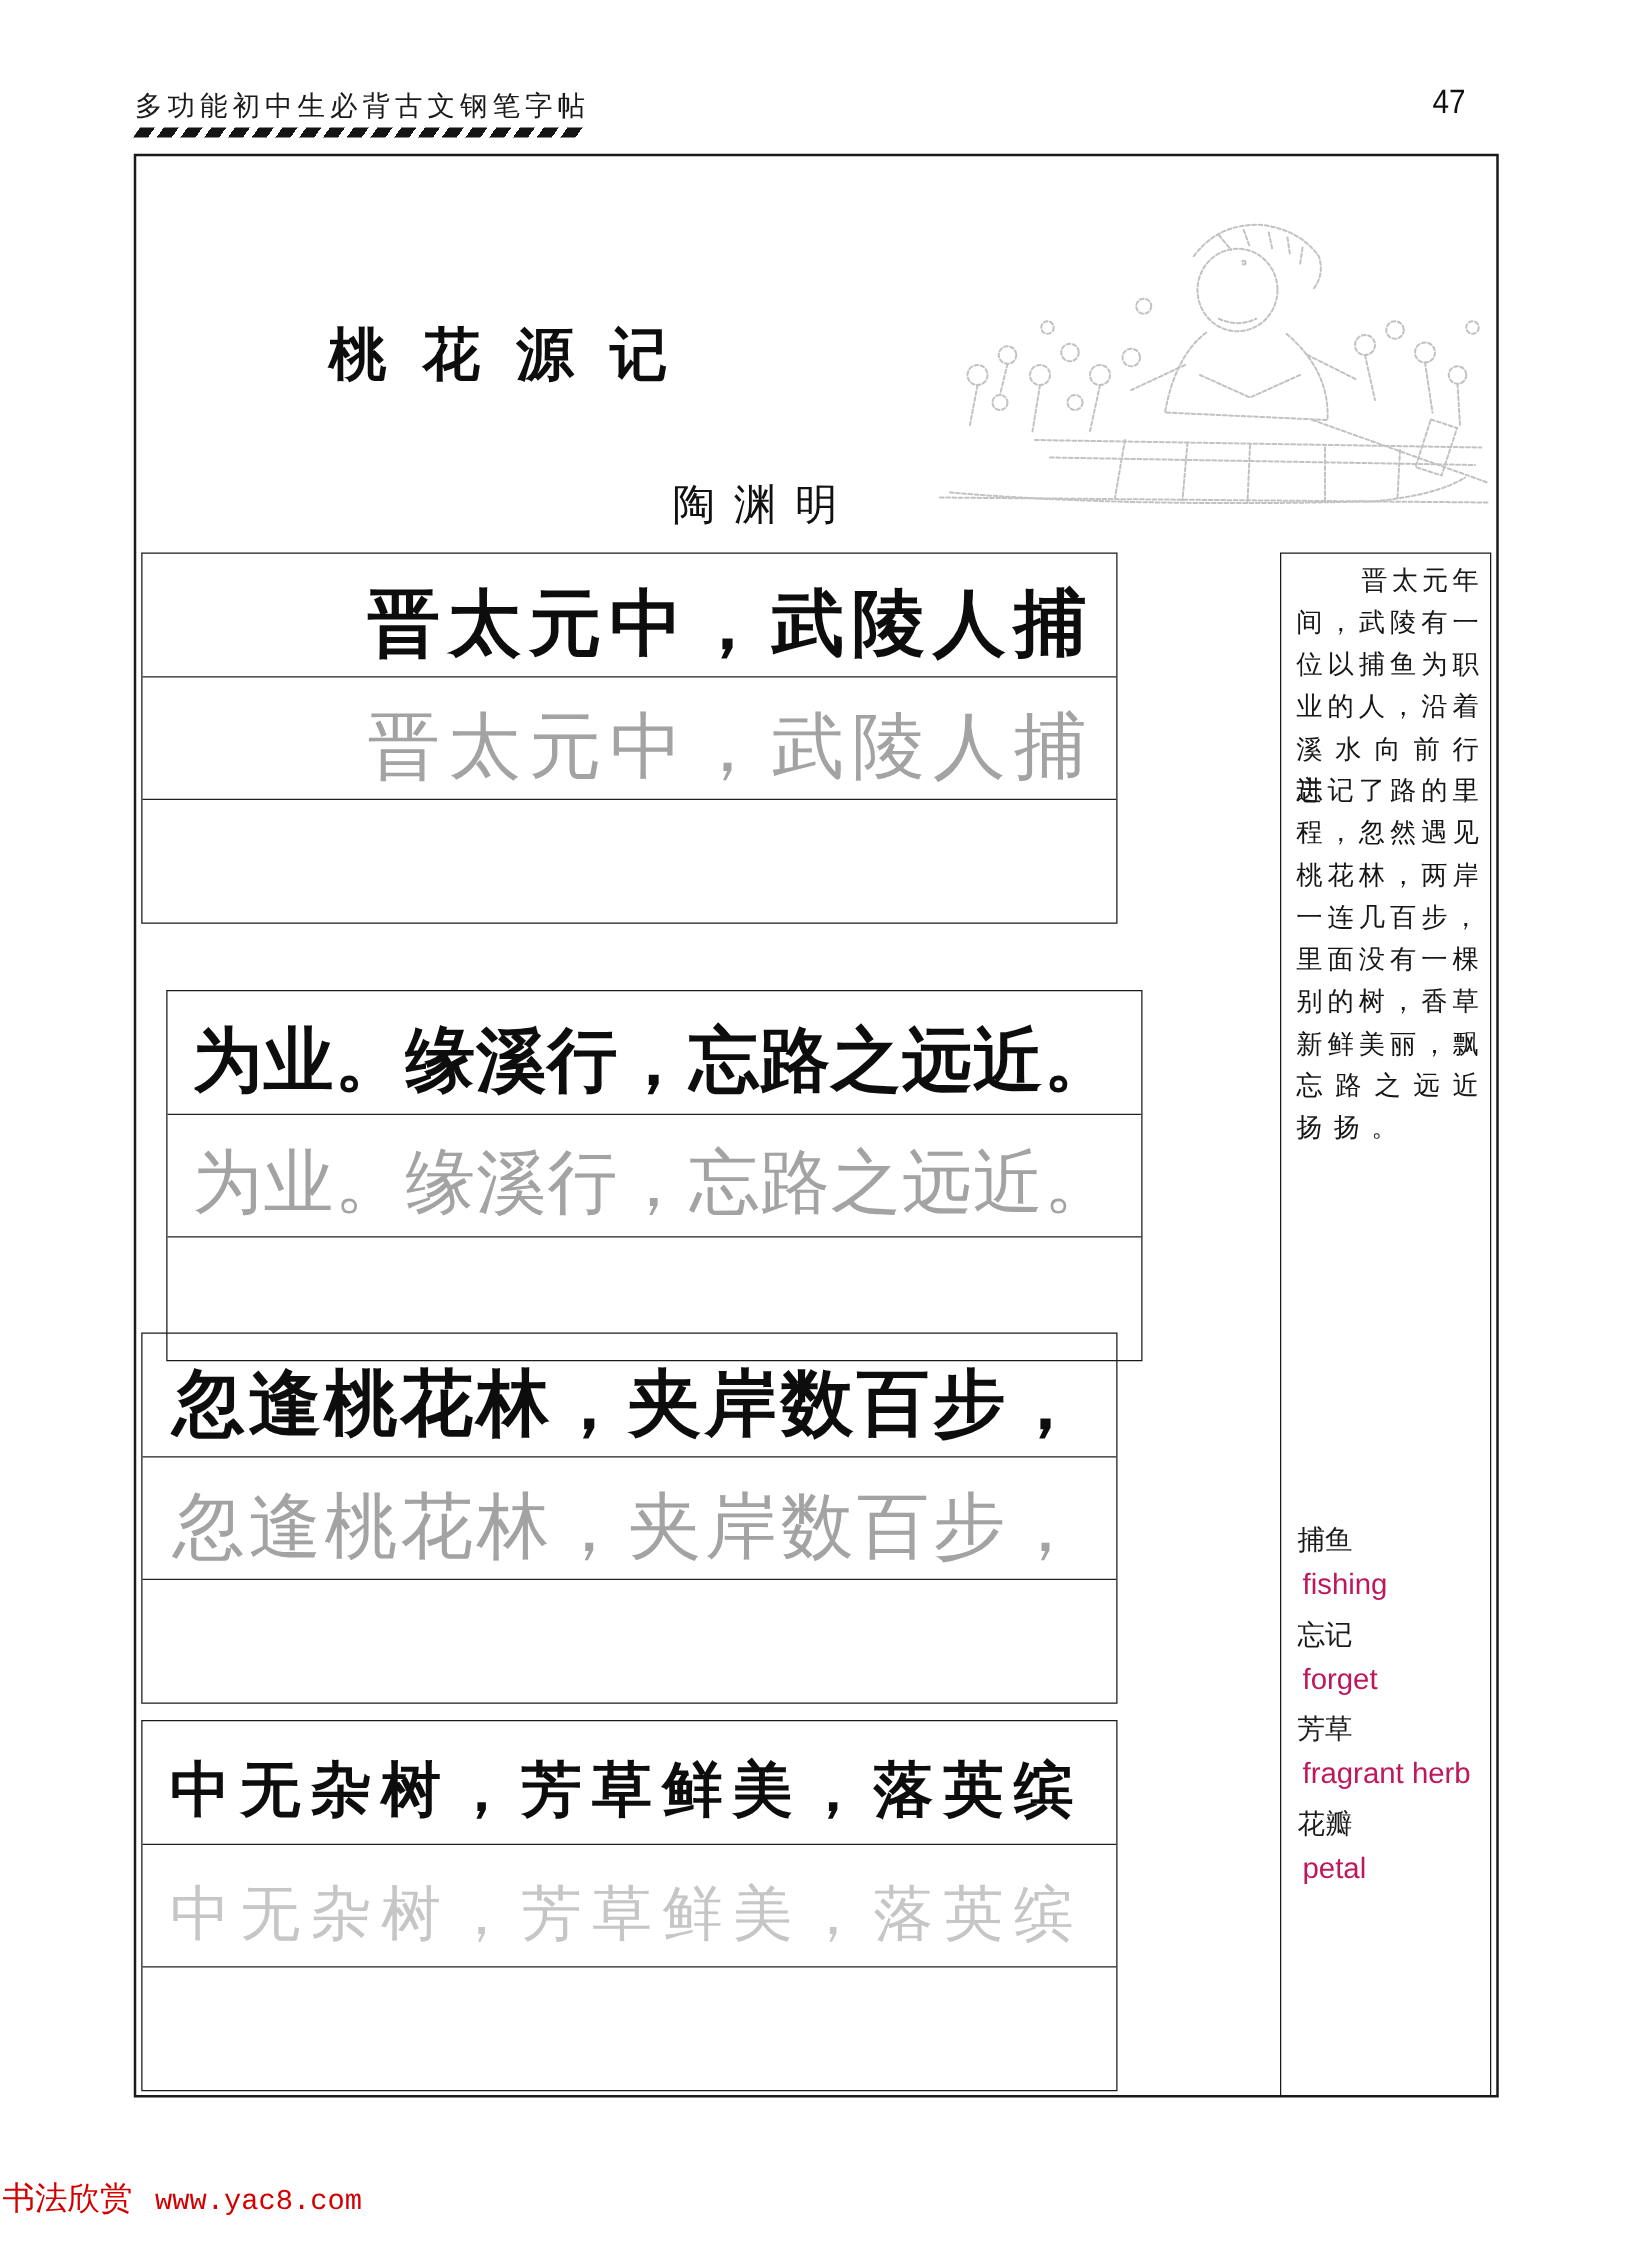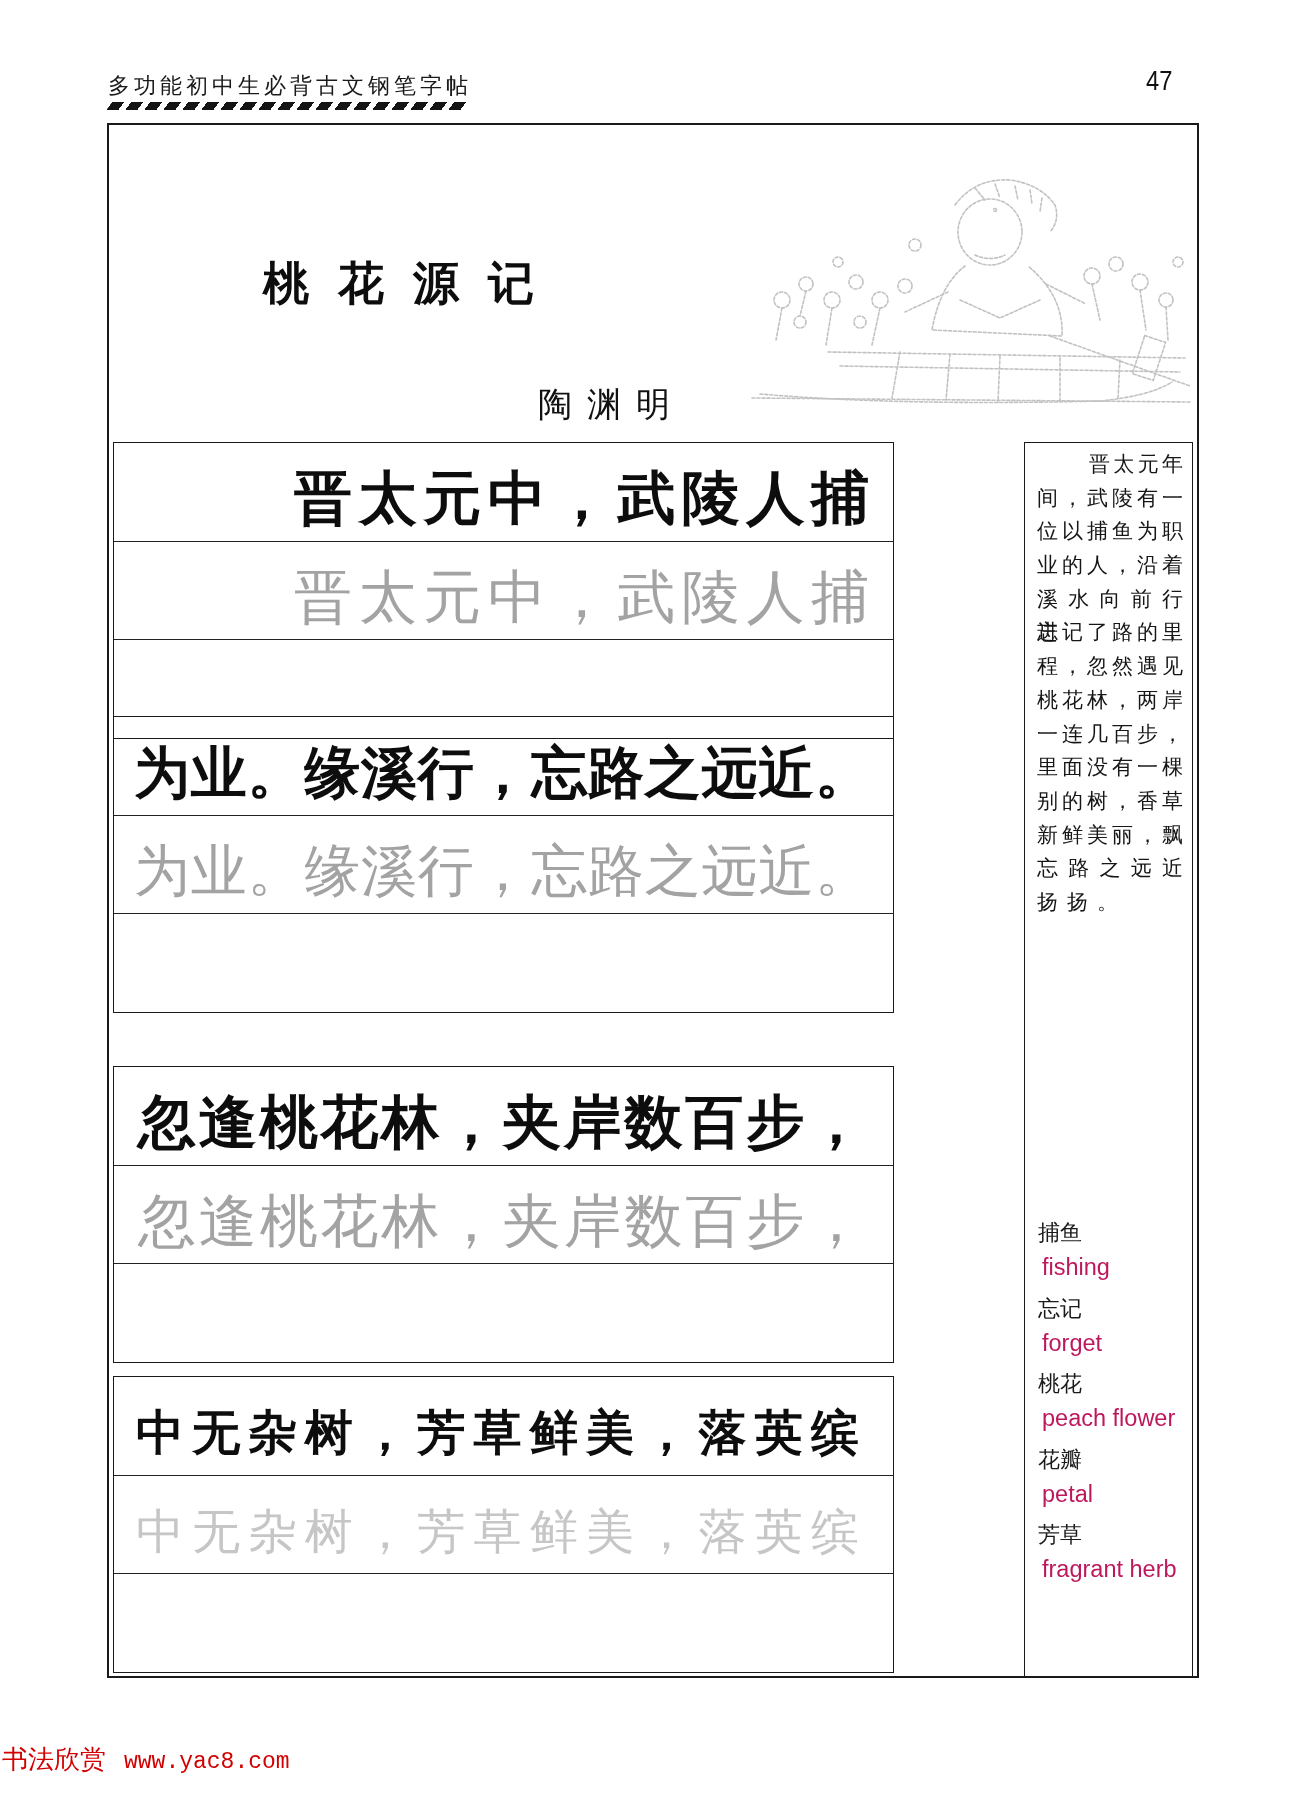--- a/index.html
+++ b/index.html
@@ -156,21 +156,21 @@
       <path d="M752 398 L1190 402"></path>
     </g>
   </svg>
 
   <div class="block b1" style="top:442px;">
     <div class="row model">晋太元中，武陵人捕鱼</div>
     <div class="row trace">晋太元中，武陵人捕鱼</div>
     <div class="row blank"></div>
   </div>
 
-  <div class="block b2" style="top:716px;">
+  <div class="block b2" style="top:792px;margin-left:20px;">
     <div class="row model">为业。缘溪行，忘路之远近。</div>
     <div class="row trace">为业。缘溪行，忘路之远近。</div>
     <div class="row blank"></div>
   </div>
 
   <div class="block b3" style="top:1066px;">
     <div class="row model">忽逢桃花林，夹岸数百步，</div>
     <div class="row trace">忽逢桃花林，夹岸数百步，</div>
     <div class="row blank"></div>
   </div>
@@ -202,31 +202,27 @@
     <div id="vocab">
       <div class="vocab-item">
         <div class="vocab-zh">捕鱼</div>
         <div class="vocab-en">fishing</div>
       </div>
       <div class="vocab-item">
         <div class="vocab-zh">忘记</div>
         <div class="vocab-en">forget</div>
       </div>
       <div class="vocab-item">
-        <div class="vocab-zh">桃花</div>
-        <div class="vocab-en">peach flower</div>
+        <div class="vocab-zh">芳草</div>
+        <div class="vocab-en">fragrant herb</div>
       </div>
       <div class="vocab-item">
         <div class="vocab-zh">花瓣</div>
         <div class="vocab-en">petal</div>
       </div>
-      <div class="vocab-item">
-        <div class="vocab-zh">芳草</div>
-        <div class="vocab-en">fragrant herb</div>
-      </div>
     </div>
   </div>
 
   <div id="footer" class="abs">
     <span id="footer-site">书法欣赏</span><span id="footer-url">www.yac8.com</span>
   </div>
 
 </div>
 
 </body></html>

